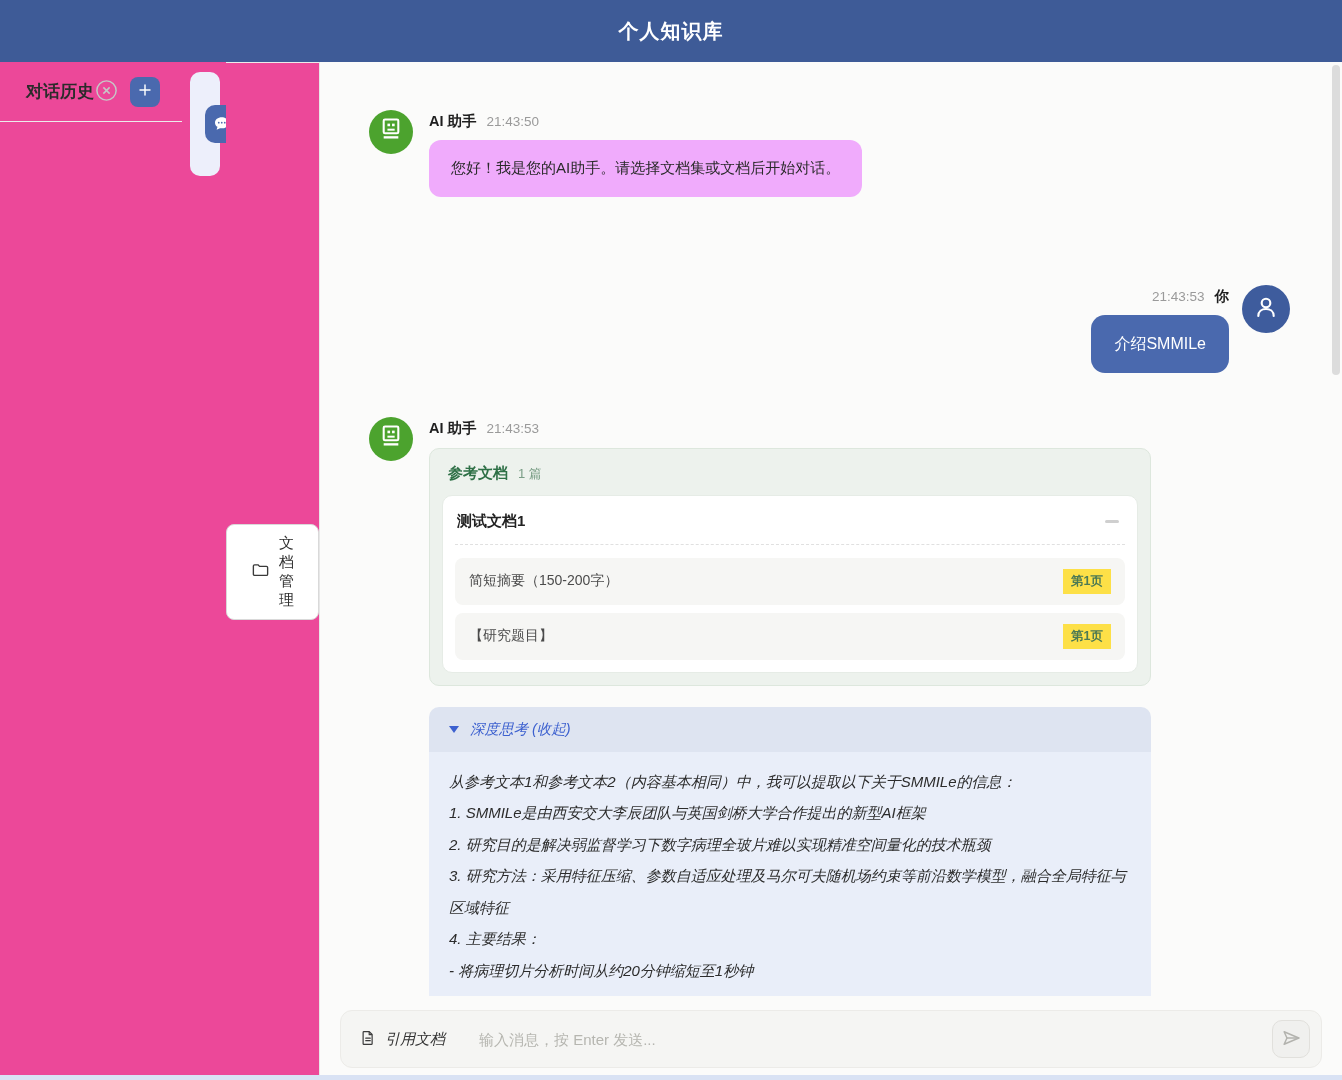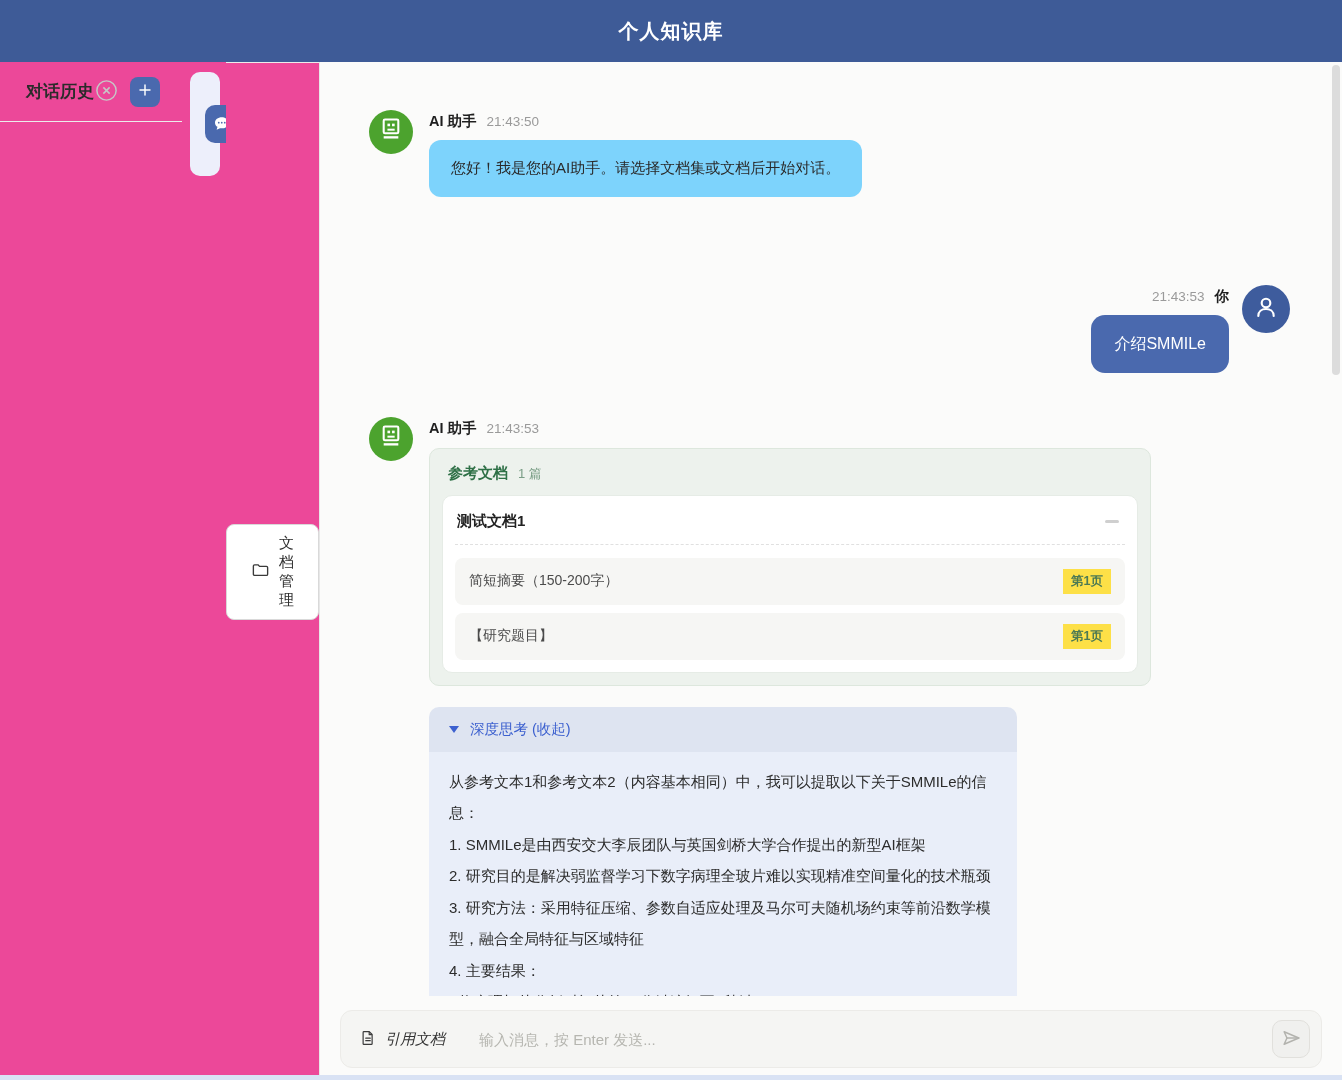--- a/index.html
+++ b/index.html
@@ -34,21 +34,21 @@
   .messages { height:934px; flex:0 0 934px; overflow:hidden; padding:48px 52px 0 49px; }
 
   .msg { display:flex; align-items:flex-start; gap:16px; }
   .avatar { width:44px; height:44px; border-radius:50%; display:flex; align-items:center; justify-content:center; flex:0 0 44px; }
   .ai-avatar { background:#4ca32e; }
   .user-avatar { width:48px; height:48px; flex:0 0 48px; background:#3e5c9d; }
   .msg-meta { display:flex; align-items:baseline; gap:10px; margin-top:2px; }
   .sender { font-size:14.5px; font-weight:bold; color:#1f1f1f; }
   .time { font-size:13.5px; color:#9a9a9a; }
   .bubble { margin-top:9px; border-radius:12px; padding:17px 22px; font-size:15px; color:#2a2a2a; width:max-content; max-width:722px; line-height:1.5; }
-  .ai-bubble { background:#7dd3fc; }
+  .ai-bubble { background:#f0abfc; }
 
   .msg.greeting { margin-bottom:88px; }
   .msg.user { justify-content:flex-end; gap:13px; margin-bottom:44px; }
   .msg.user .msg-body { display:flex; flex-direction:column; align-items:flex-end; }
   .user-bubble { background:#4a69ae; color:#fff; font-size:16px; border-radius:14px; padding:17px 23px; }
 
   
   .ref-panel { width:722px; margin-top:10px; background:#edf2ed; border:1px solid #dde7dd; border-radius:10px; }
   .ref-head { padding:15px 18px 12px; display:flex; align-items:baseline; gap:10px; }
   .ref-title { font-size:15px; font-weight:bold; color:#2e7046; }
@@ -58,21 +58,21 @@
   .doc-title { font-size:15px; font-weight:bold; color:#222; }
   .collapse-btn { background:none; border:none; cursor:pointer; padding:4px; }
   .minus-glyph { display:block; width:14px; height:3px; border-radius:2px; background:#cfcfcf; }
   .doc-divider { border:none; border-top:1px dashed #e0e0e0; margin:13px 0 13px; }
   .snip-row { display:flex; align-items:center; justify-content:space-between; background:#f6f6f4; border-radius:8px; padding:11px 14px; margin-bottom:8px; }
   .snip-row:last-child { margin-bottom:0; }
   .snip-text { font-size:14px; color:#4b4b4b; }
   .page-badge { background:#fde047; color:#4d7a54; font-size:12.5px; font-weight:bold; padding:4px 8px; border-radius:0; }
 
   
-  .think-panel { width:588px; margin-top:21px; border-radius:10px; overflow:hidden; }
+  .think-panel { width:722px; margin-top:21px; border-radius:10px; overflow:hidden;font-style:italic; }
   .think-head { background:#dee4f1; padding:13px 20px; display:flex; align-items:center; gap:11px; cursor:pointer; }
   .caret-down { width:0; height:0; border-left:5.5px solid transparent; border-right:5.5px solid transparent; border-top:7px solid #3c60cf; }
   .think-label { font-size:14.5px; color:#3c60cf; }
   .think-body { background:#e9eef9; padding:14px 20px 40px; }
   .think-body p { font-size:15px; color:#2c2c2c; line-height:2.1; }
 
   
   .composer-row { flex:0 0 86px; padding:14px 20px 14px; }
   .composer-bar { height:58px; background:#f5f5f3; border:1px solid #ecebe8; border-radius:12px; display:flex; align-items:center; padding:0 11px 0 16px; }
   .ref-doc-btn { display:flex; align-items:center; gap:8px; background:none; border:none; cursor:pointer; font-size:15px; color:#333; font-family:inherit; padding:4px 2px;font-style:italic; }

